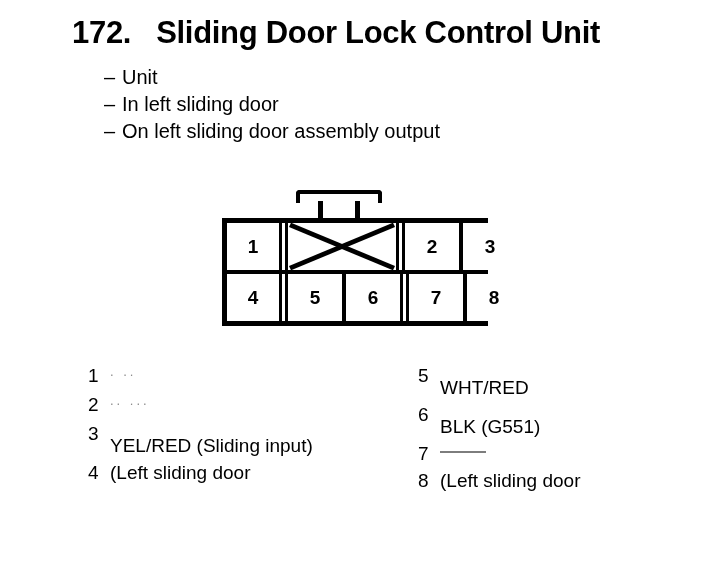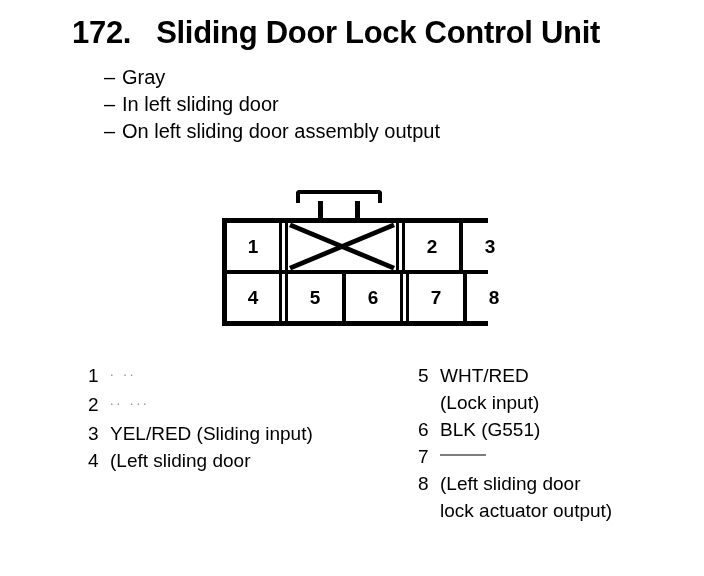--- a/index.html
+++ b/index.html
@@ -199,20 +199,21 @@
   }
   .pin-num {
     flex: 0 0 22px;
     text-align: left;
   }
   .pin-body {
     flex: 1 1 auto;
   }
   .pin-desc {
     display: block;
+    margin-top: 12px;
   }
   .pin-sub {
     display: block;
   }
   .pin-dashline {
     display: inline-block;
     width: 46px;
     height: 2px;
     background: #7d7d7d;
     position: relative;
@@ -234,21 +235,21 @@
   <div class="title-line">
     <span class="title-num">172.</span>
     <span>&nbsp;</span>
     <span class="title-text">Sliding Door Lock Control Unit</span>
   </div>
 </div>
 
 <div class="subheads">
   <div class="subhead-row">
     <span class="subhead-dash">–</span>
-    <span class="subhead-text">Gray</span>
+    <span class="subhead-text">Unit</span>
   </div>
   <div class="subhead-row">
     <span class="subhead-dash">–</span>
     <span class="subhead-text">In left sliding door</span>
   </div>
   <div class="subhead-row">
     <span class="subhead-dash">–</span>
     <span class="subhead-text">On left sliding door assembly output</span>
   </div>
 </div>
@@ -327,21 +328,20 @@
     </div>
 
   </div>
 
   <div class="pin-col right">
 
     <div class="pin-item">
       <span class="pin-num">5</span>
       <span class="pin-body">
         <span class="pin-desc">WHT/RED</span>
-        <span class="pin-sub">(Lock input)</span>
       </span>
     </div>
 
     <div class="pin-item">
       <span class="pin-num">6</span>
       <span class="pin-body">
         <span class="pin-desc">BLK (G551)</span>
       </span>
     </div>
 
@@ -349,19 +349,18 @@
       <span class="pin-num">7</span>
       <span class="pin-body">
         <span class="pin-dashline"></span>
       </span>
     </div>
 
     <div class="pin-item">
       <span class="pin-num">8</span>
       <span class="pin-body">
         <span class="pin-sub">(Left sliding door</span>
-        <span class="pin-sub">lock actuator output)</span>
       </span>
     </div>
 
   </div>
 
 </div>
 
 </body></html>

